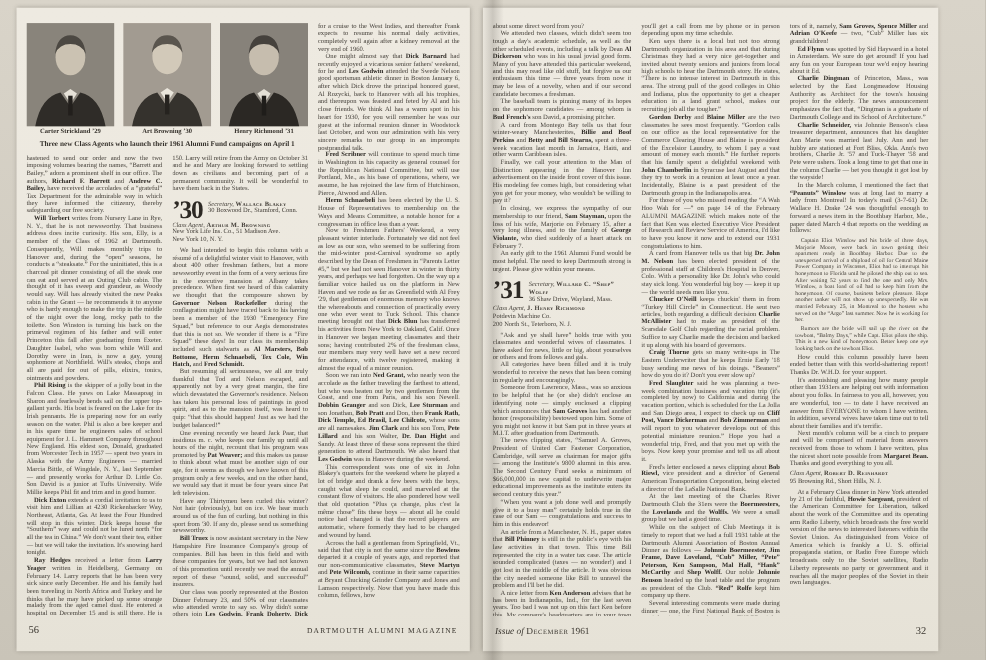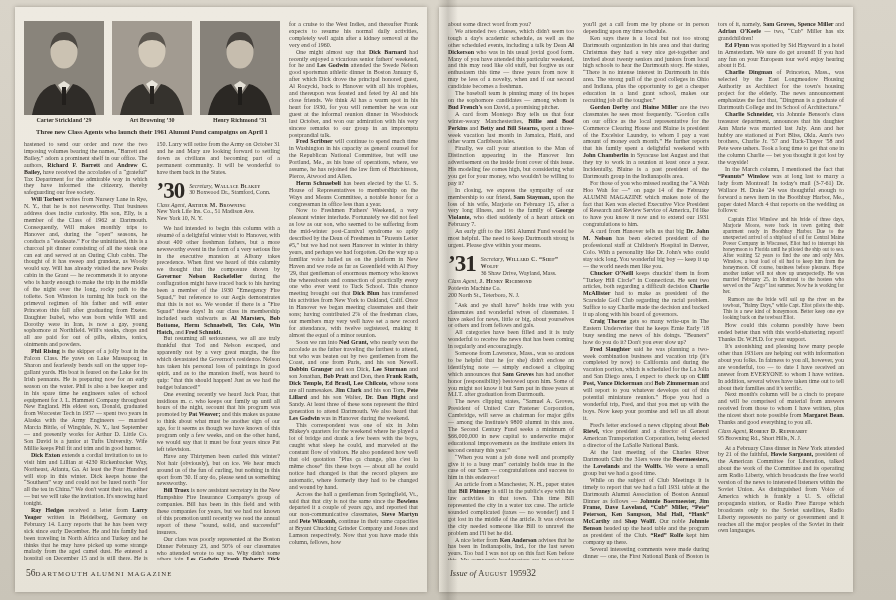--- a/index.html
+++ b/index.html
@@ -23,21 +23,21 @@
   .agents-heading{font-size:6.6px;font-weight:700;text-align:center;margin:5px 2px 6px;color:#36322c}
   .cols2{flex:1;display:flex;gap:9px;overflow:hidden}
   .cols2 .col{font-size:6px}
   .class-head{display:flex;align-items:flex-start;margin:5px 0 1px}
   .class-year{font-size:23px;line-height:19px;font-weight:700;letter-spacing:-1px;margin-right:5px;color:#2d2924;font-family:"Liberation Serif",serif}
   .sec-block{font-size:5.9px;line-height:6.8px;text-align:left;padding-top:2px}
   .agent-block{font-size:5.9px;line-height:6.8px;text-align:left;margin:2px 0 3px}
   .lbl{font-style:italic}
   .sc{font-variant:small-caps;letter-spacing:.3px;font-weight:600}
   .addr-lines .para,.sec-block .para{text-indent:0;text-align:left;margin:0}
-  .footer{display:flex;justify-content:flex-start;align-items:baseline;height:14px;margin-top:8px;padding:0 2px}
+  .footer{display:flex;justify-content:space-between;align-items:baseline;height:14px;margin-top:8px;padding:0 2px}
   .pagenum{font-size:9.5px;color:#3a362f}
   .mag-title{font-size:6.8px;letter-spacing:1.1px;color:#3a362f}
   .issue{font-size:8.5px;color:#3a362f}
   .issue .lbl{font-style:italic}
   .issue .sc{font-variant:small-caps;font-weight:400;letter-spacing:.5px}
 </style>
 </head>
 <body>
 
 <div class="canvas">
@@ -224,19 +224,19 @@
             </div>
         </div>
 
         <div>
             <p class="para">At a February Class dinner in New York attended by 21 of the faithful, <b>Howie Sargeant,</b> president of the American Committee for Liberation, talked about the work of the Committee and its operating arm Radio Liberty, which broadcasts the free world version of the news to interested listeners within the Soviet Union. As distinguished from Voice of America which is frankly a U. S. official propaganda station, or Radio Free Europe which broadcasts only to the Soviet satellites, Radio Liberty represents no party or government and it reaches all the major peoples of the Soviet in their own languages.</p>
           </div>
       </div>
     </div>
 
     <div class="footer">
-      <span class="issue"><span class="lbl">Issue of</span> <span class="sc">August</span> <span>1959</span></span>
+      <span class="issue"><span class="lbl">Issue of</span> <span class="sc">December</span> <span>1961</span></span>
       <span class="pagenum">32</span>
     </div>
   </div>
 
   <div class="gutter"></div>
 </div>
 
 </body></html>

